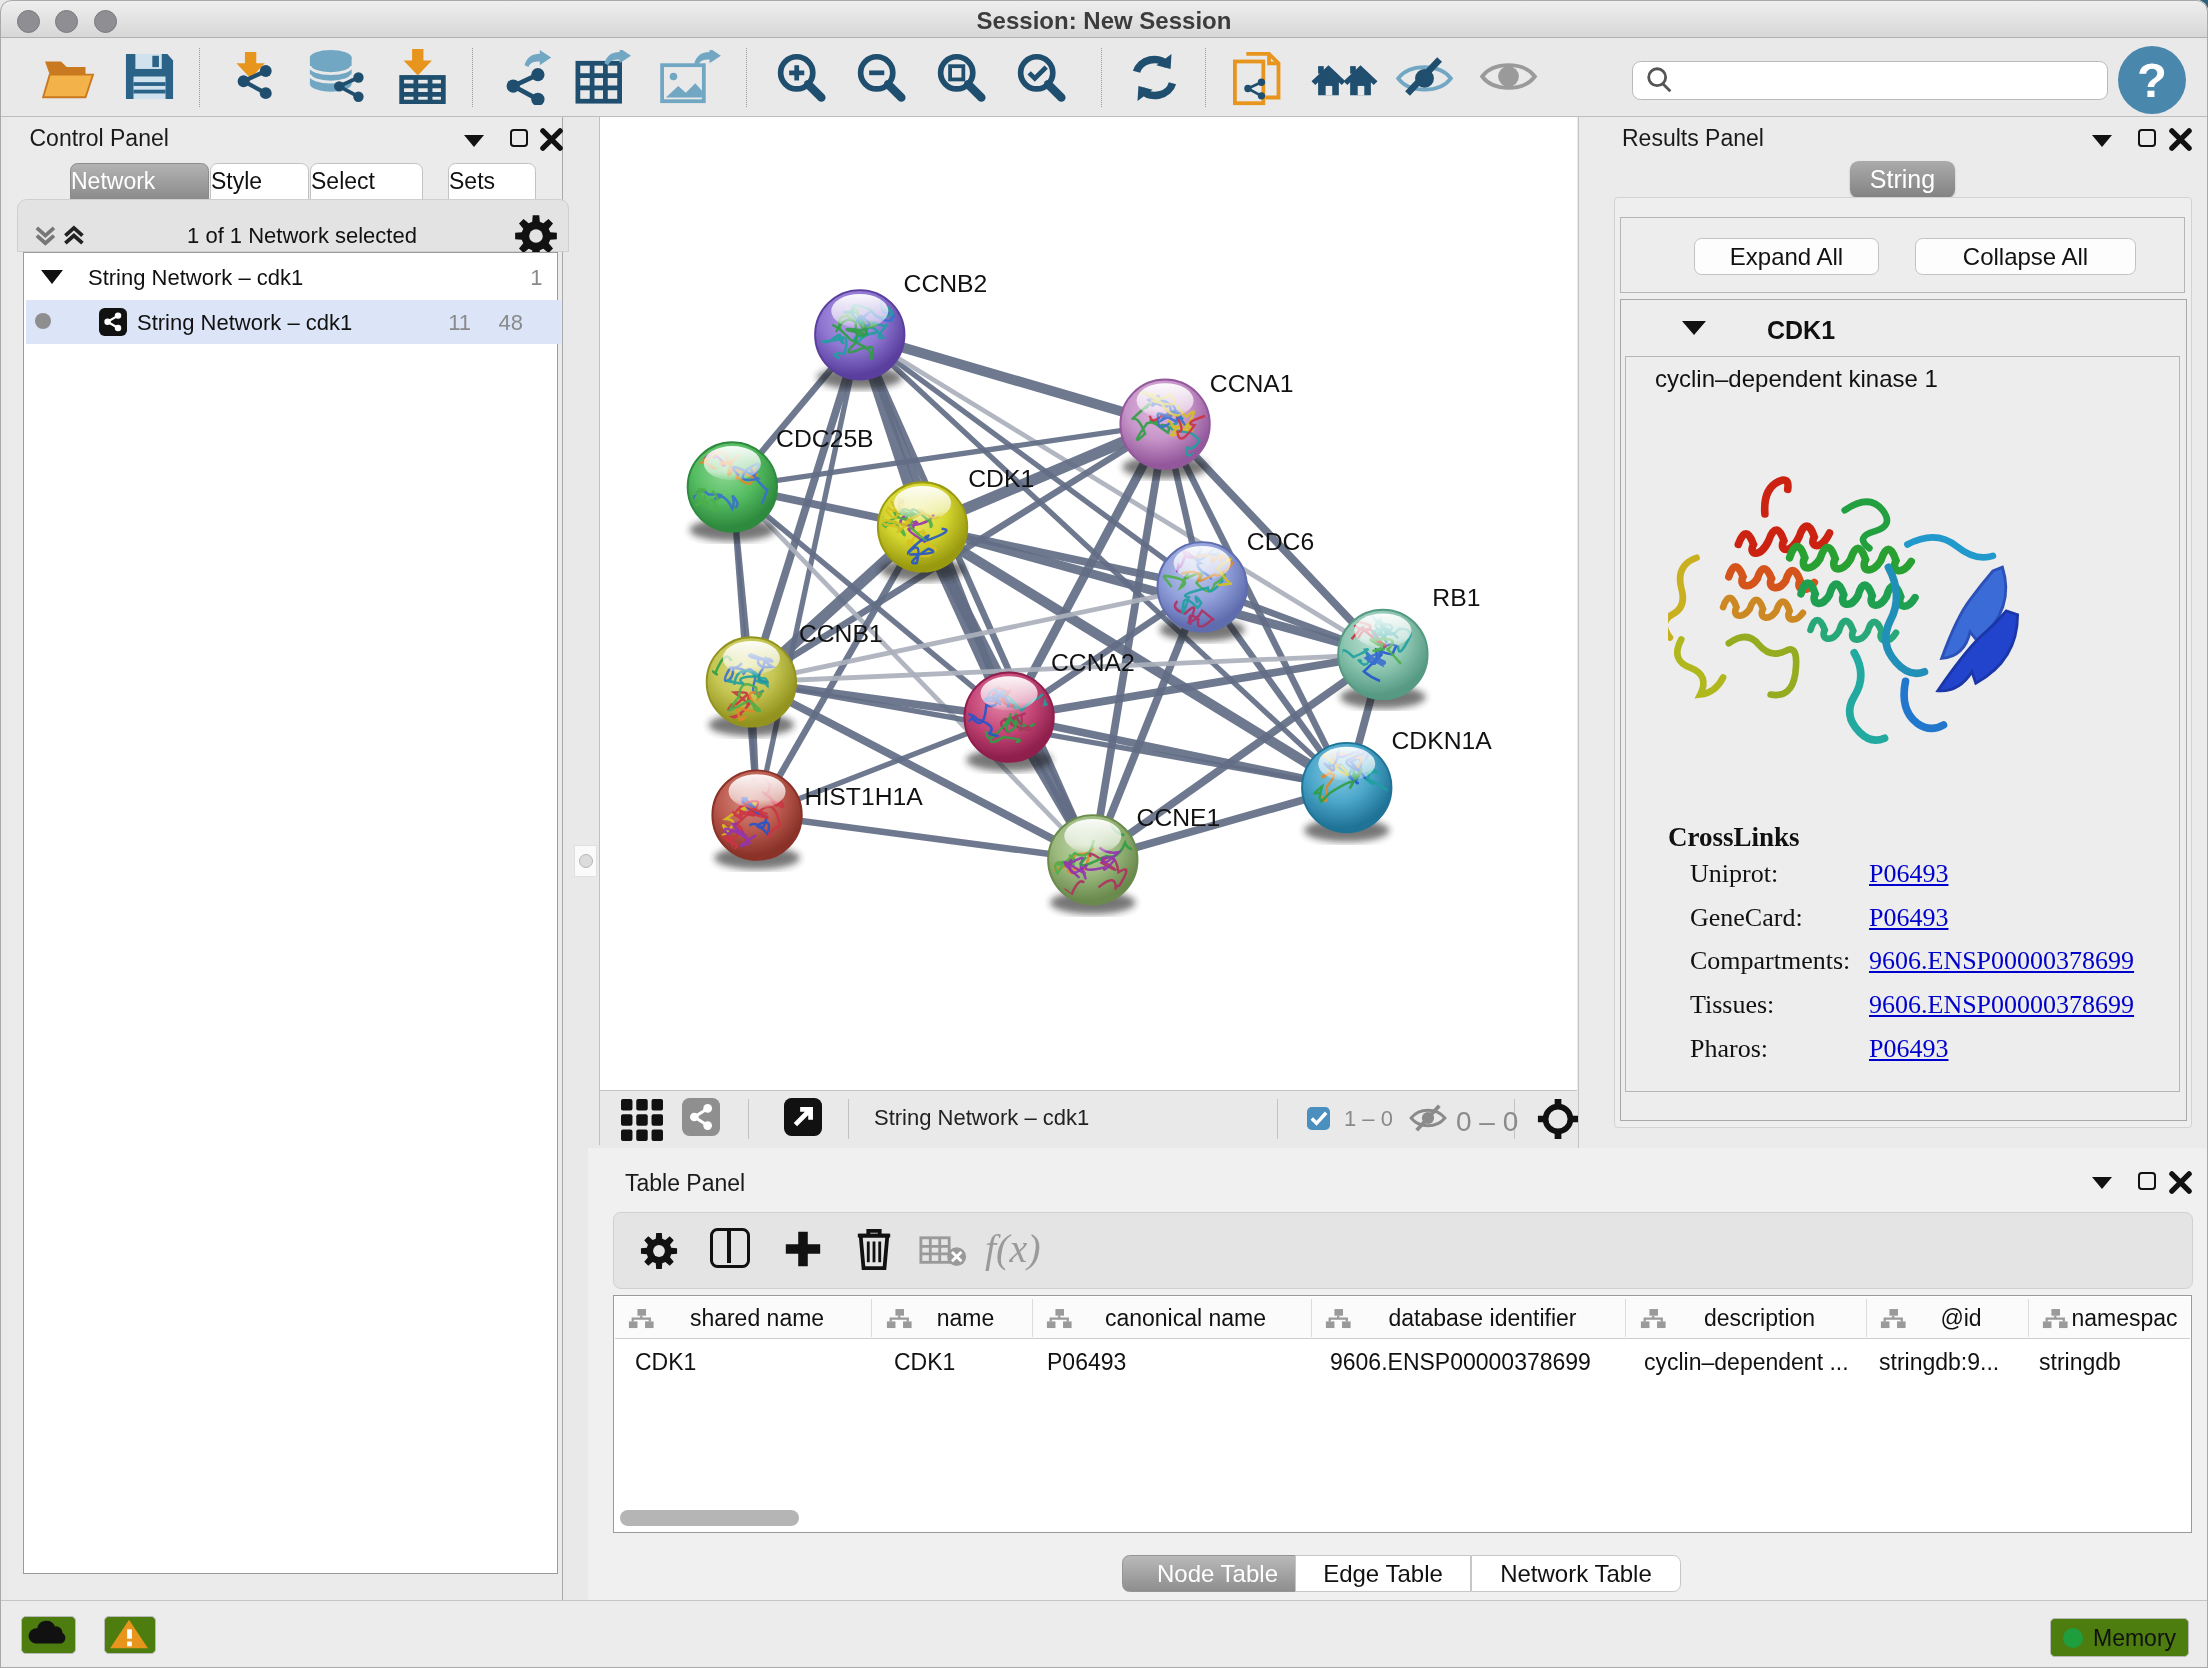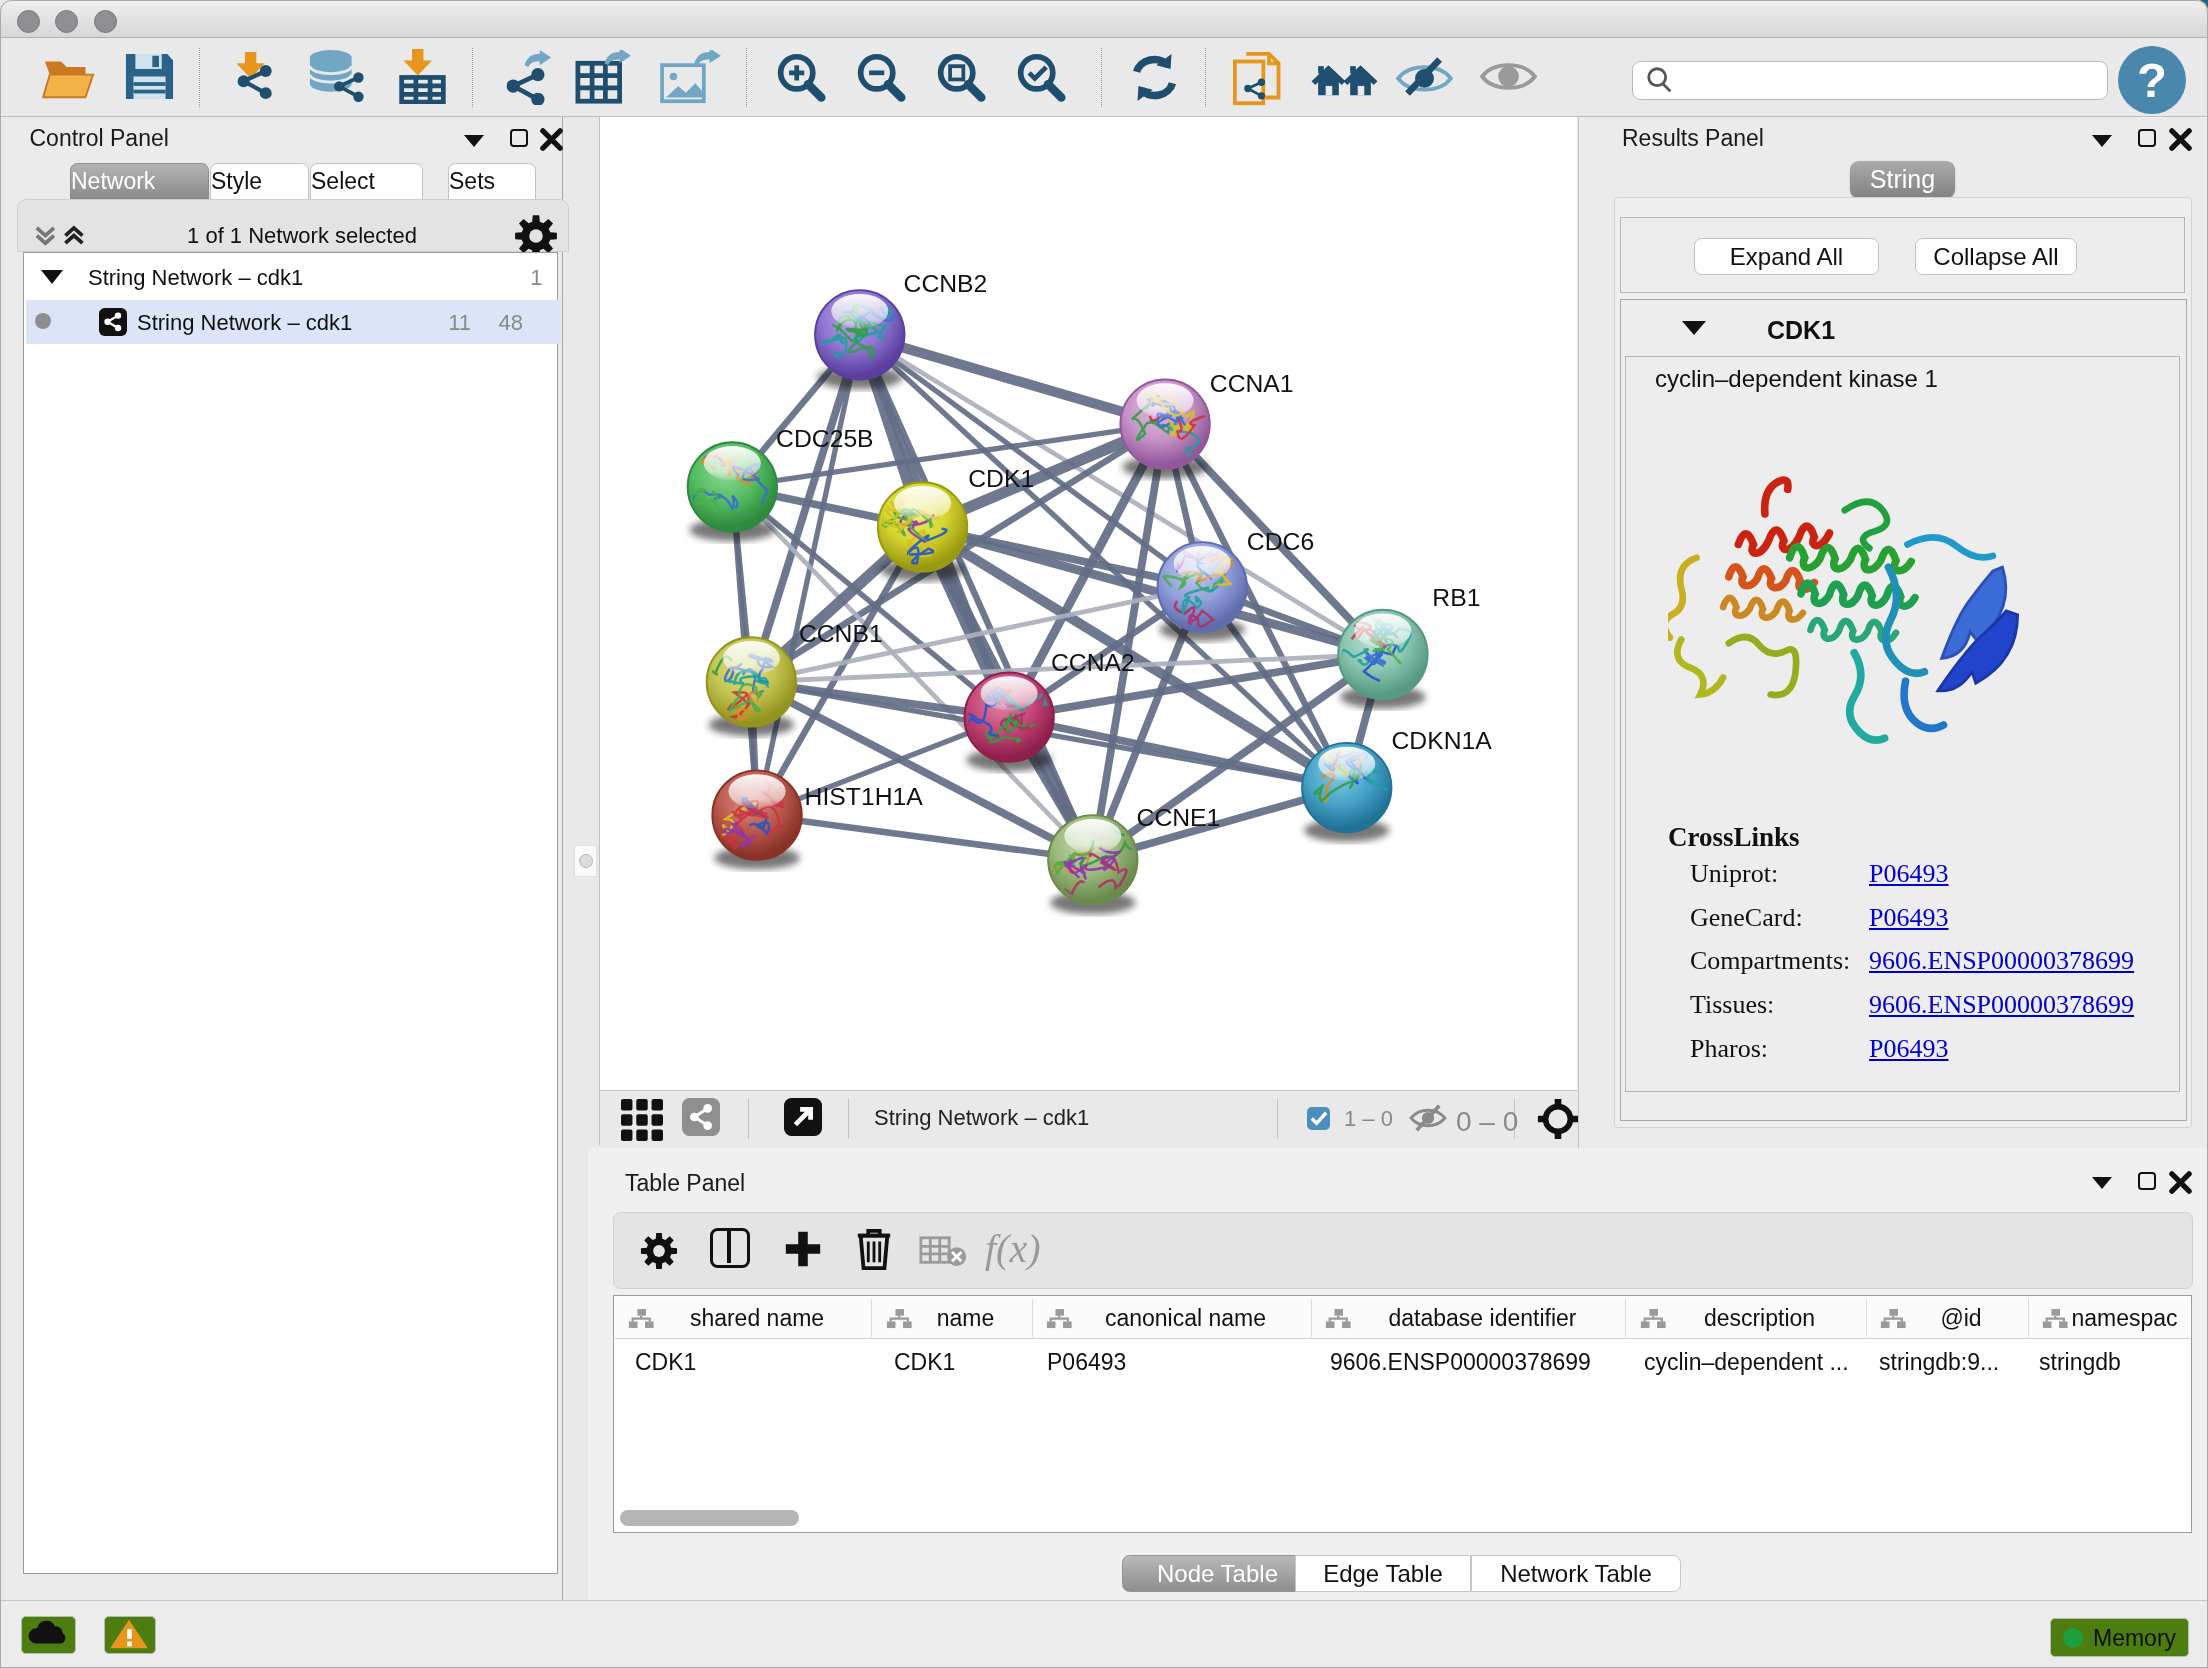--- a/index.html
+++ b/index.html
@@ -26,20 +26,21 @@
 a.lnk{color:#0000cc;text-decoration:underline}
 </style></head>
 <body>
 <div class="corner" style="right:0;background:#2e607c"></div>
 <div class="corner" style="left:0;background:#e8e8e8"></div>
 <div class="win">
     <div class="titlebar">
       <div class="tl" style="left:17px"></div>
       <div class="tl" style="left:55px"></div>
       <div class="tl" style="left:94px"></div>
+      <div class="title">Session: New Session</div>
     </div>
     <div class="toolbar">
       <div class="tsep" style="left:199px"></div>
       <div class="tsep" style="left:472px"></div>
       <div class="tsep" style="left:746px"></div>
       <div class="tsep" style="left:1101px"></div>
       <div class="tsep" style="left:1205px"></div>
       <div class="ticon" style="left:42px;top:14.3px"><svg width="55" height="49" viewBox="0 0 58 52">
           <path d="M3 10 h17 l6 6 h20 v8 H8 z" fill="#c97a20"></path>
           <path d="M8 24 h46 l-8 24 H1 z" fill="#f3b24a"></path>
@@ -593,21 +594,21 @@
     <div class="panel-title" style="position:absolute;left:1622px;top:125px">Results Panel</div>
     <div style="position:absolute;left:2092px;top:135px;width:0;height:0;border-left:10.5px solid transparent;border-right:10.5px solid transparent;border-top:12.4px solid #111"></div>
     <div style="position:absolute;left:2138px;top:129px;width:18px;height:18px;border:2.9px solid #111;border-radius:3.8px"></div>
     <svg style="position:absolute;left:2169px;top:128px" width="23" height="23" viewBox="0 0 24 24">
       <path d="M3 3 L21 21 M21 3 L3 21" stroke="#111" stroke-width="5.5" stroke-linecap="round"></path>
     </svg>
     <div style="position:absolute;left:1850px;top:161px;width:105px;height:37px;background:linear-gradient(#ababab,#828282);border-radius:8.6px;color:#fff;font-size:25px;text-align:center;line-height:37px;box-shadow:0 1px 1.9px rgba(0,0,0,0.25)">String</div>
     <div style="position:absolute;left:1614px;top:197px;width:578px;height:931px;background:#eeeeee;border:1px solid #d2d2d2;border-radius:3.8px"></div>
     <div style="position:absolute;left:1620px;top:217px;width:565px;height:76px;background:#ededed;border:1px solid #b5b5b5"></div>
     <div style="position:absolute;left:1694px;top:238px;width:185px;height:37px;background:#fdfdfd;border:1px solid #c2c2c2;border-radius:7.6px;font-size:24px;text-align:center;line-height:36px;color:#111">Expand All</div>
-    <div style="position:absolute;left:1915px;top:238px;width:162px;height:37px;background:#fdfdfd;border:1px solid #c2c2c2;border-radius:7.6px;font-size:24px;text-align:center;line-height:36px;color:#111">Collapse All</div>
+    <div style="position:absolute;left:1915px;top:238px;width:221px;height:37px;background:#fdfdfd;border:1px solid #c2c2c2;border-radius:7.6px;font-size:24px;text-align:center;line-height:36px;color:#111">Collapse All</div>
     <div style="position:absolute;left:1620px;top:299px;width:567px;height:822px;background:#ededed;border:1.9px solid #a8a8a8"></div>
     <div style="position:absolute;left:1682px;top:321px;width:0;height:0;border-left:12.4px solid transparent;border-right:12.4px solid transparent;border-top:14.3px solid #111"></div>
     <div style="position:absolute;left:1767px;top:316px;font-size:25px;font-weight:700;color:#111">CDK1</div>
     <div style="position:absolute;left:1625px;top:356px;width:555px;height:736px;background:#ededed;border:1.9px solid #b5b5b5"></div>
     <div style="position:absolute;left:1655px;top:365px;font-size:24px;color:#111">cyclin–dependent kinase 1</div>
     <svg style="position:absolute;left:1668px;top:453px" width="361" height="314" viewBox="0 0 380 330">
       <g fill="none" stroke-linecap="round">
         <path d="M102 64 q-2 -26 14 -34 q12 -6 10 8" stroke="#cc2211" stroke-width="8"></path>
         <path d="M74 96 c 5 -15 11 -15 16 0 c -6 11 7 15 16 -4 c 5 -15 11 -15 16 0 c -6 11 7 15 16 -4 c 5 -15 11 -15 16 0 c -6 11 7 15 16 -4" stroke="#cc2211" stroke-width="8" fill="none"></path>
         <path d="M64 130 c 4 -14 10 -14 15 0 c -5 10 7 14 15 2 c 4 -14 10 -14 15 0 c -5 10 7 14 15 2 c 4 -14 10 -14 15 0 c -5 10 7 14 15 2" stroke="#d4541c" stroke-width="8" fill="none"></path>

